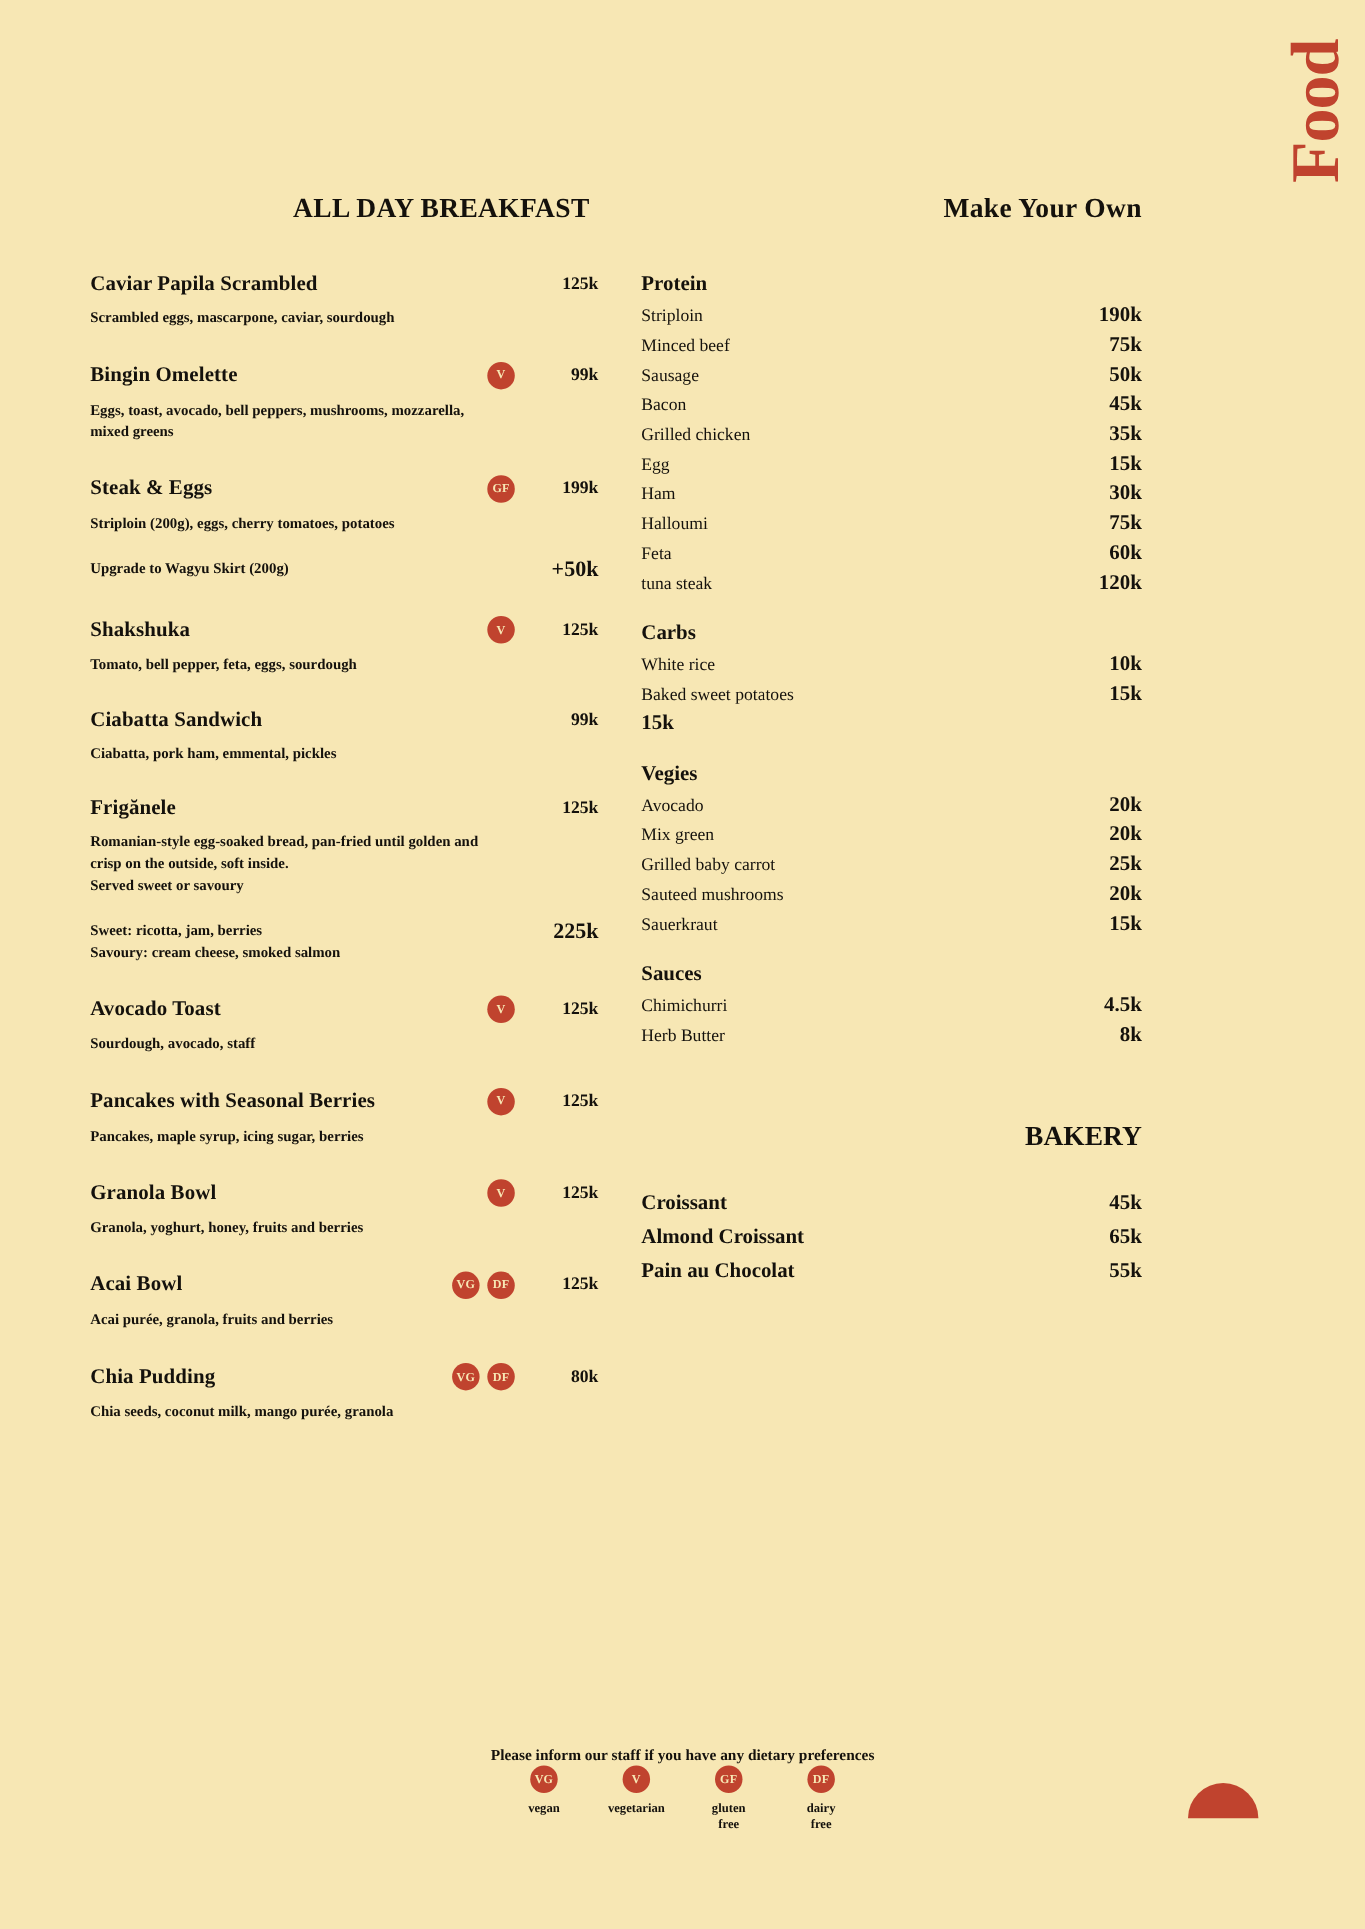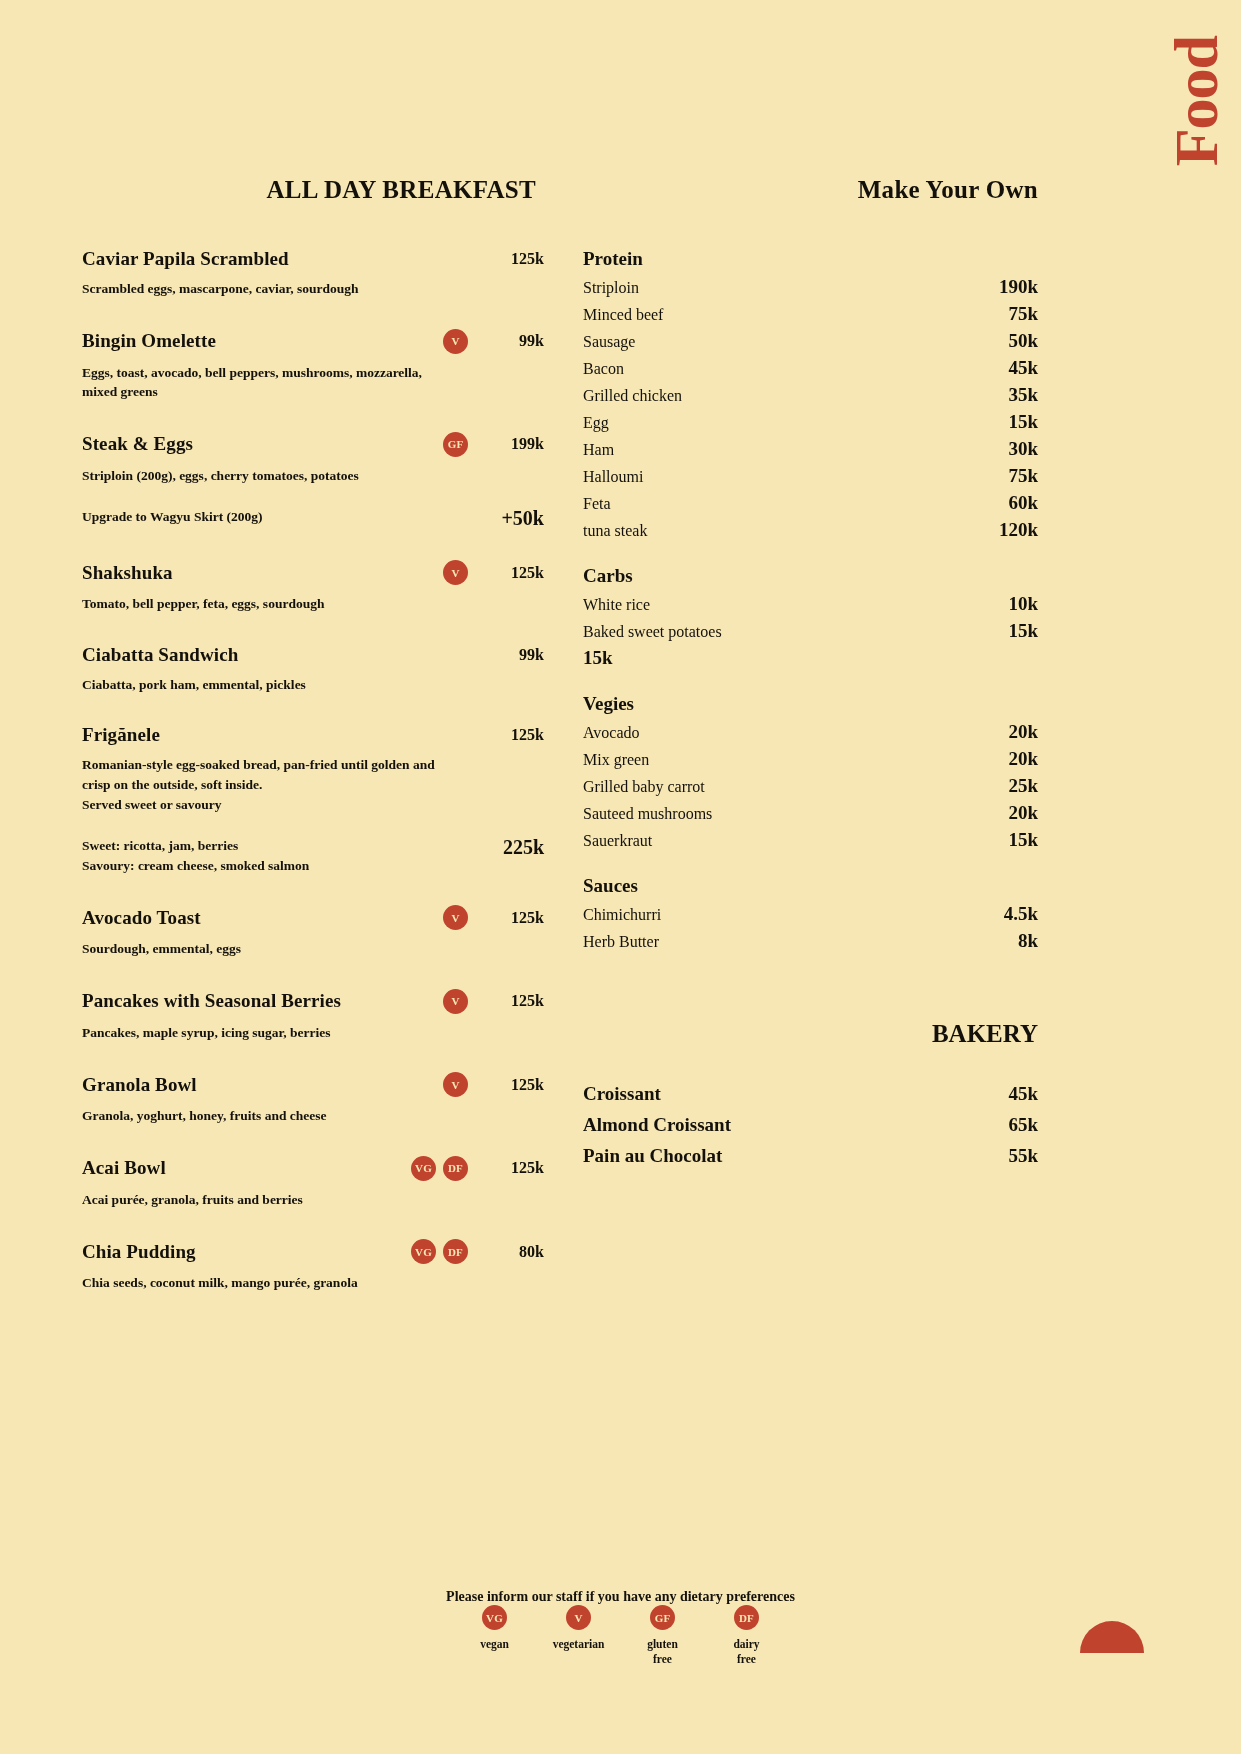--- a/index.html
+++ b/index.html
@@ -296,21 +296,21 @@
         </div>
         <div class="dish">
           <div class="dish-head">
             <span class="dish-name">Avocado Toast</span>
             <span class="dish-spacer"></span>
             <span class="badges">
               <span class="badge">V</span>
             </span>
             <span class="dish-price">125k</span>
           </div>
-          <div class="dish-desc">Sourdough, emmental, eggs</div>
+          <div class="dish-desc">Sourdough, avocado, staff</div>
         </div>
         <div class="dish">
           <div class="dish-head">
             <span class="dish-name">Pancakes with Seasonal Berries</span>
             <span class="dish-spacer"></span>
             <span class="badges">
               <span class="badge">V</span>
             </span>
             <span class="dish-price">125k</span>
           </div>
@@ -318,21 +318,21 @@
         </div>
         <div class="dish">
           <div class="dish-head">
             <span class="dish-name">Granola Bowl</span>
             <span class="dish-spacer"></span>
             <span class="badges">
               <span class="badge">V</span>
             </span>
             <span class="dish-price">125k</span>
           </div>
-          <div class="dish-desc">Granola, yoghurt, honey, fruits and cheese</div>
+          <div class="dish-desc">Granola, yoghurt, honey, fruits and berries</div>
         </div>
         <div class="dish">
           <div class="dish-head">
             <span class="dish-name">Acai Bowl</span>
             <span class="dish-spacer"></span>
             <span class="badges">
               <span class="badge">VG</span>
               <span class="badge">DF</span>
             </span>
             <span class="dish-price">125k</span>

